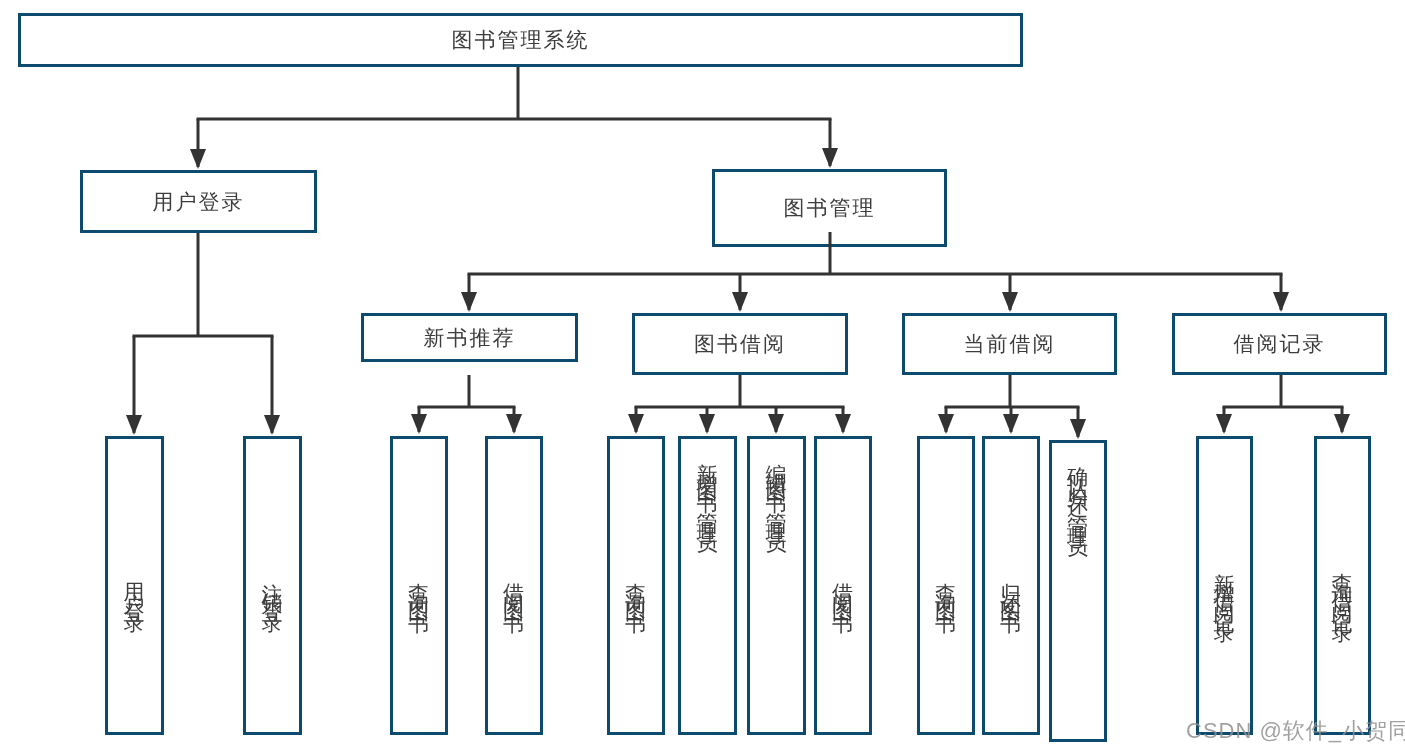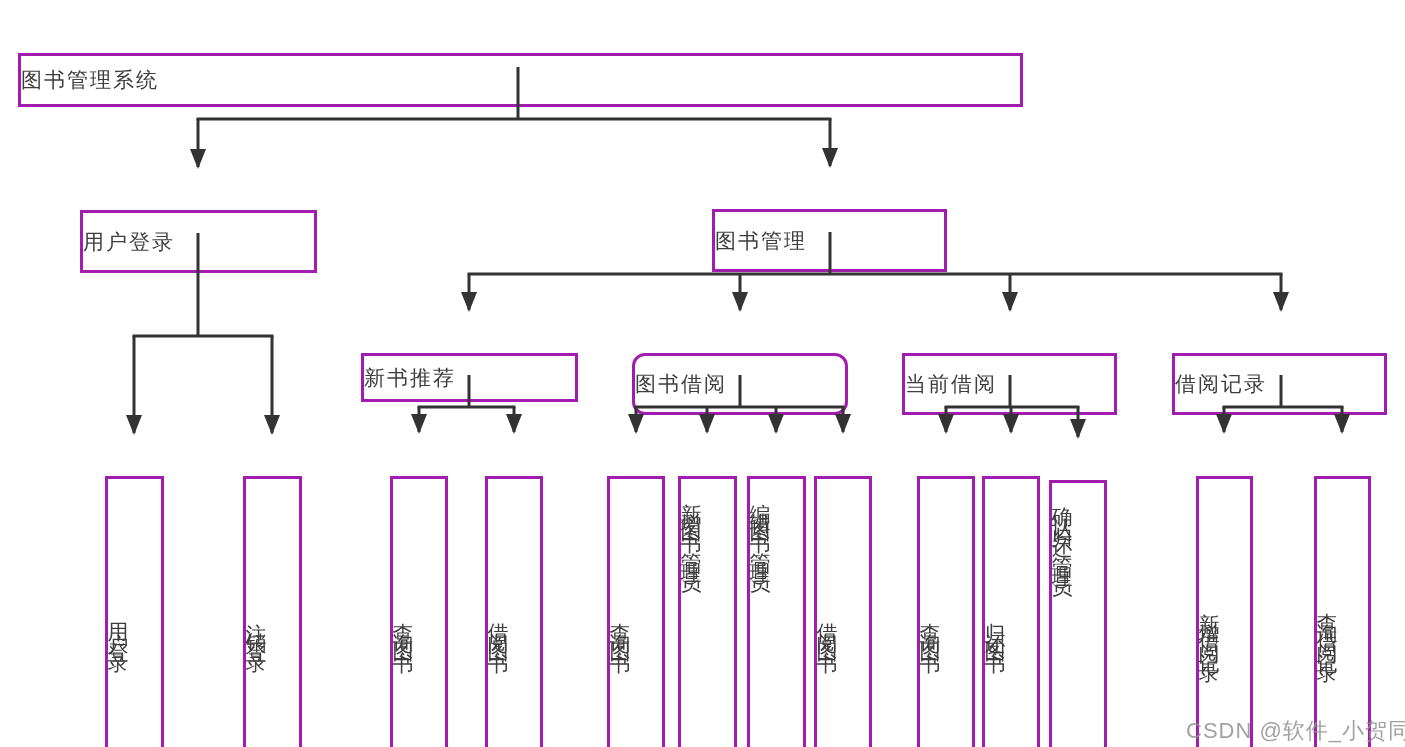--- a/index.html
+++ b/index.html
@@ -21,26 +21,26 @@
     top: 0;
     width: 1405px;
     height: 747px;
     z-index: 2;
     pointer-events: none;
   }
   .node {
     position: absolute;
     box-sizing: border-box;
     background: #ffffff;
-    border: 3px solid #a21caf;
+    border: 3px solid #0c4a6e;
     display: flex;
     align-items: center;
+    justify-content: center;
     color: #3d3d3d;
     z-index: 1;
-    margin-top: 40px;
   }
   .h-label {
     font-size: 21px;
     letter-spacing: 2px;
     white-space: nowrap;
     color: #3d3d3d;
   }
   .leaf .v-label {
     writing-mode: vertical-rl;
     text-orientation: upright;
@@ -120,28 +120,28 @@
     </g>
   </svg>
 
   <div class="node" style="left:18px; top:13px; width:1005px; height:54px;">
     <span class="h-label">图书管理系统</span>
   </div>
 
   <div class="node" style="left:80px; top:170px; width:237px; height:63px;">
     <span class="h-label">用户登录</span>
   </div>
-  <div class="node" style="left:712px; top:169px; width:235px; height:63px;font-family:Liberation Serif, serif;">
+  <div class="node" style="left:712px; top:169px; width:235px; height:78px;font-family:Liberation Serif, serif;">
     <span class="h-label">图书管理</span>
   </div>
 
   <div class="node" style="left:361px; top:313px; width:217px; height:49px;">
     <span class="h-label">新书推荐</span>
   </div>
-  <div class="node" style="left:632px; top:313px; width:216px; height:62px;border-radius:13px;">
+  <div class="node" style="left:632px; top:313px; width:216px; height:62px;">
     <span class="h-label">图书借阅</span>
   </div>
   <div class="node" style="left:1172px; top:313px; width:215px; height:62px;">
     <span class="h-label">借阅记录</span>
   </div>
   <div class="node" style="left:902px; top:313px; width:215px; height:62px;">
     <span class="h-label">当前借阅</span>
   </div>
 
   <div class="node leaf" style="left:105px; top:436px; width:59px; height:299px;">

